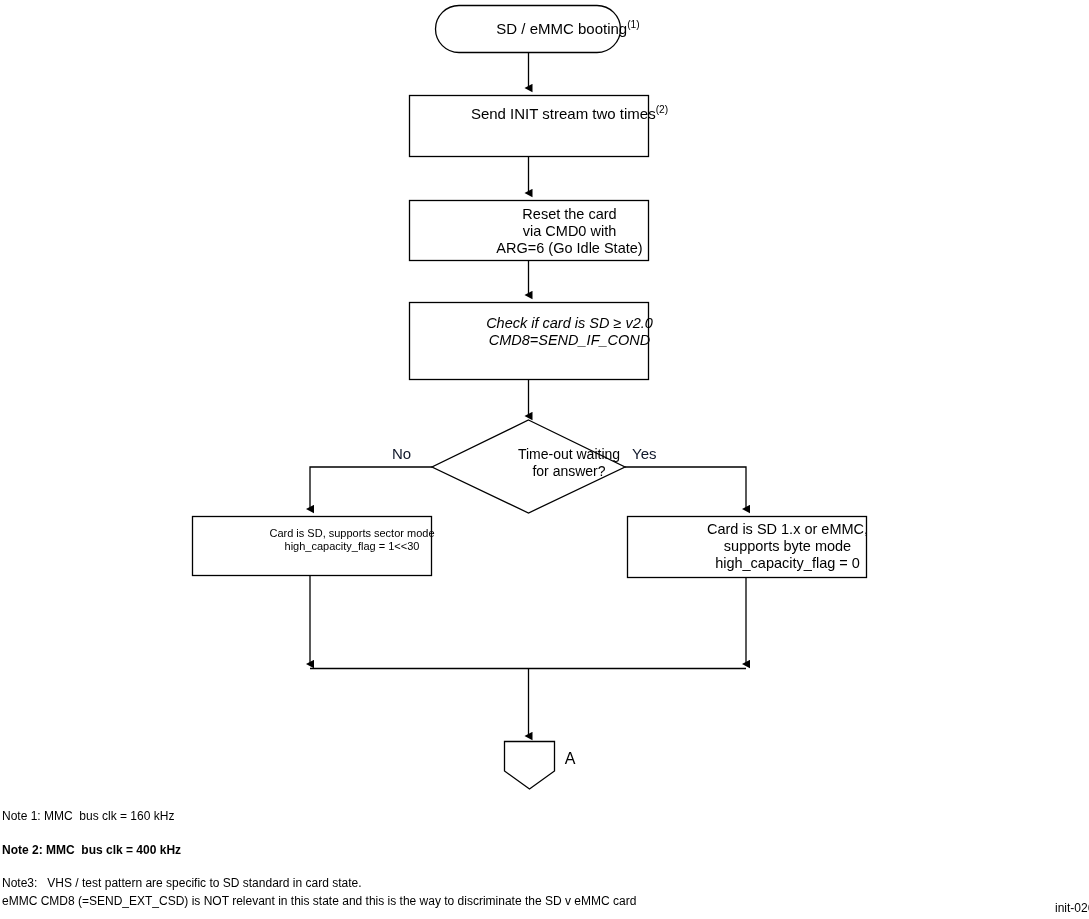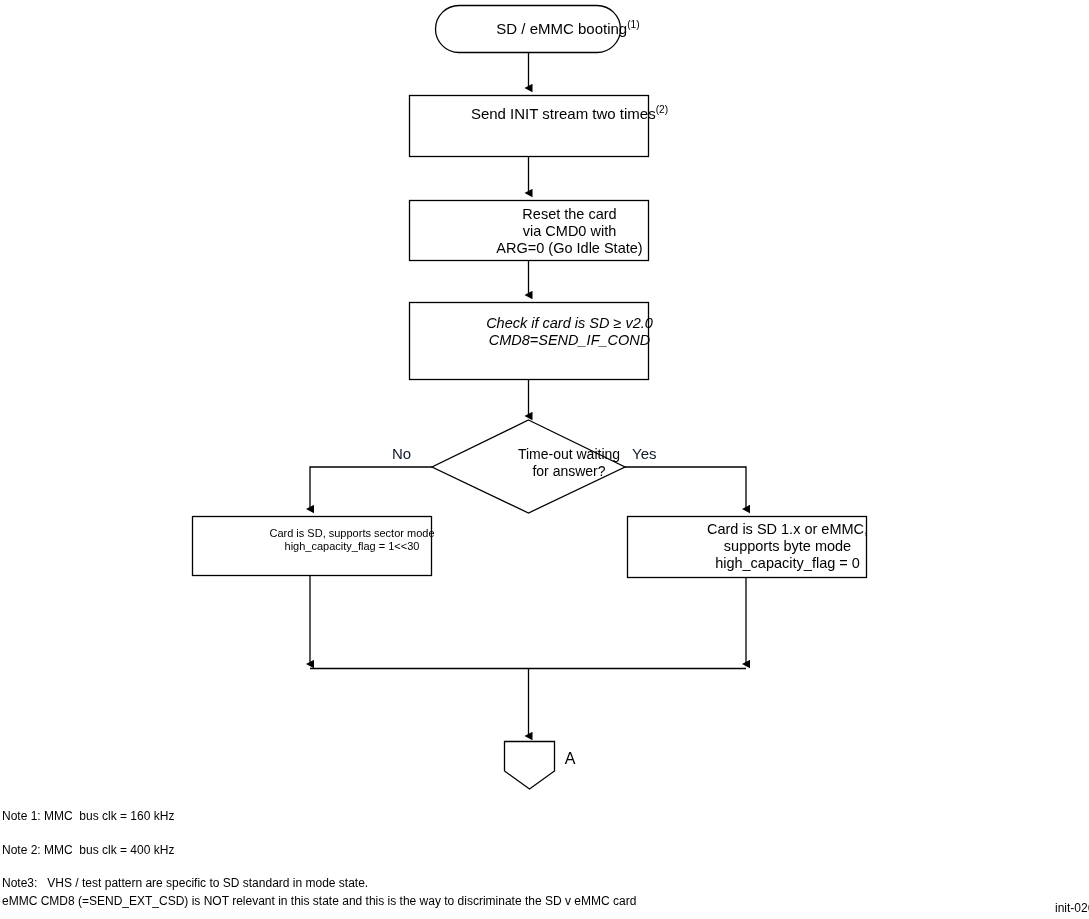--- a/index.html
+++ b/index.html
@@ -98,37 +98,37 @@
 
   <line x1="528.5" y1="668.5" x2="528.5" y2="736" stroke="#000000" stroke-width="1.3" marker-end="url(#arrow)"></line>
 
   <polygon points="504.5,741.5 554.5,741.5 554.5,771 529.5,789 504.5,771" fill="#ffffff" stroke="#000000" stroke-width="1.3"></polygon>
 </svg>
 
 <div class="node-label" style="left:435px; top:19px; width:186px; font-size:15px;"><span>SD / eMMC booting</span><span class="sup">(1)</span></div>
 
 <div class="node-label" style="left:410px; top:104px; width:239px; font-size:15px;"><span>Send INIT stream two times</span><span class="sup">(2)</span></div>
 
-<div class="node-label" style="left:410px; top:206px; width:239px; font-size:14.5px;"><span>Reset the card</span><br><span>via CMD0 with</span><br><span>ARG=0 (Go Idle State)</span></div>
+<div class="node-label" style="left:410px; top:206px; width:239px; font-size:14.5px;"><span>Reset the card</span><br><span>via CMD0 with</span><br><span>ARG=6 (Go Idle State)</span></div>
 
 <div class="node-label" style="left:410px; top:315px; width:239px; font-size:14.5px;font-style:italic;"><span>Check if card is SD ≥ v2.0</span><br><span>CMD8=SEND_IF_COND</span></div>
 
 <div class="node-label" style="left:443px; top:446px; width:172px; font-size:14px;"><span>Time-out waiting</span><br><span>for answer?</span></div>
 
 <div class="node-label" style="left:190px; top:527px; width:244px; font-size:11px;"><span>Card is SD, supports sector mode</span><br><span>high_capacity_flag = 1&lt;&lt;30</span></div>
 
 <div class="node-label" style="left:628px; top:521px; width:239px; font-size:14.5px;"><span>Card is SD 1.x or eMMC,</span><br><span>supports byte mode</span><br><span>high_capacity_flag = 0</span></div>
 
 <div class="node-label" style="left:505px; top:750px; width:50px; font-size:16px;"><span>A</span></div>
 
 <div class="edge-label" style="left:392px; top:445px;">No</div>
 
 <div class="edge-label" style="left:632px; top:445px;">Yes</div>
 
 <div class="note-line" style="left:2px; top:809px;">Note 1: MMC  bus clk = 160 kHz</div>
 
-<div class="note-line" style="left:2px; top:843px;">Note 2: MMC  bus clk = 400 kHz</div>
+<div class="note-line" style="left:2px; top:843px;font-weight:bold;">Note 2: MMC  bus clk = 400 kHz</div>
 
-<div class="note-line" style="left:2px; top:876px;">Note3:   VHS / test pattern are specific to SD standard in mode state.</div>
+<div class="note-line" style="left:2px; top:876px;">Note3:   VHS / test pattern are specific to SD standard in card state.</div>
 
 <div class="note-line" style="left:2px; top:894px;">eMMC CMD8 (=SEND_EXT_CSD) is NOT relevant in this state and this is the way to discriminate the SD v eMMC card</div>
 
 <div class="fig-id" style="left:1011px; top:901px;margin-left:44px;">init-026a</div>
 
 </body></html>

